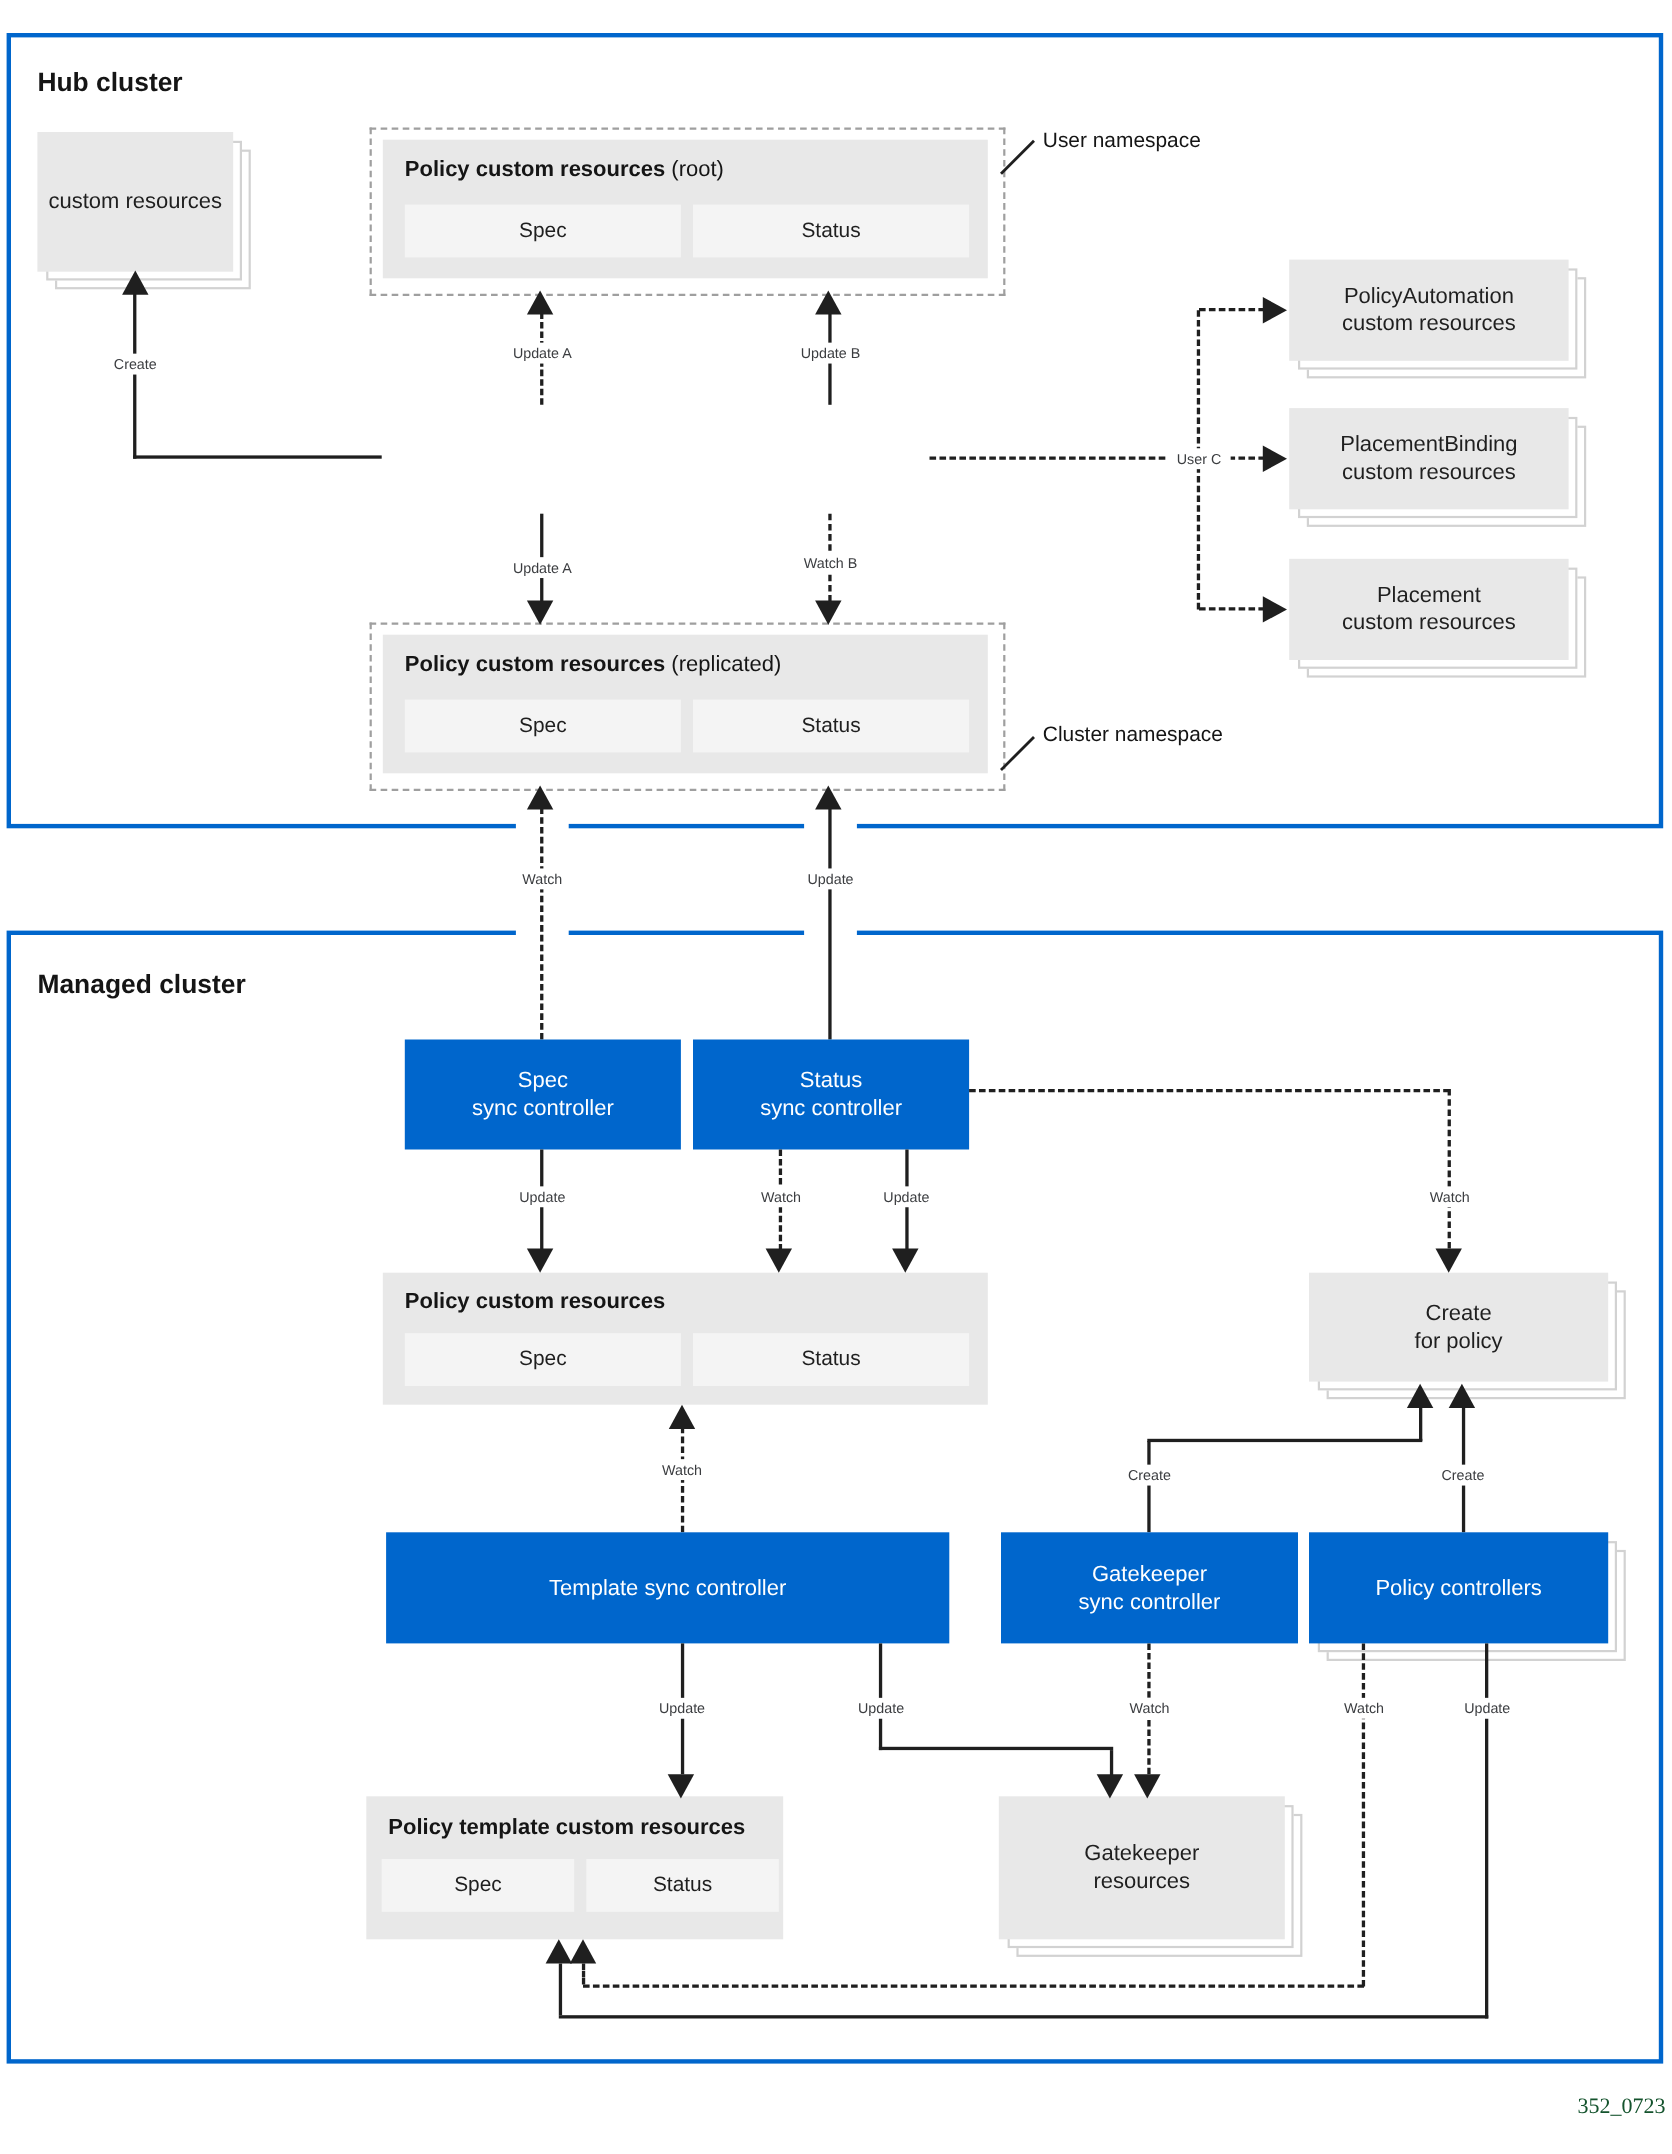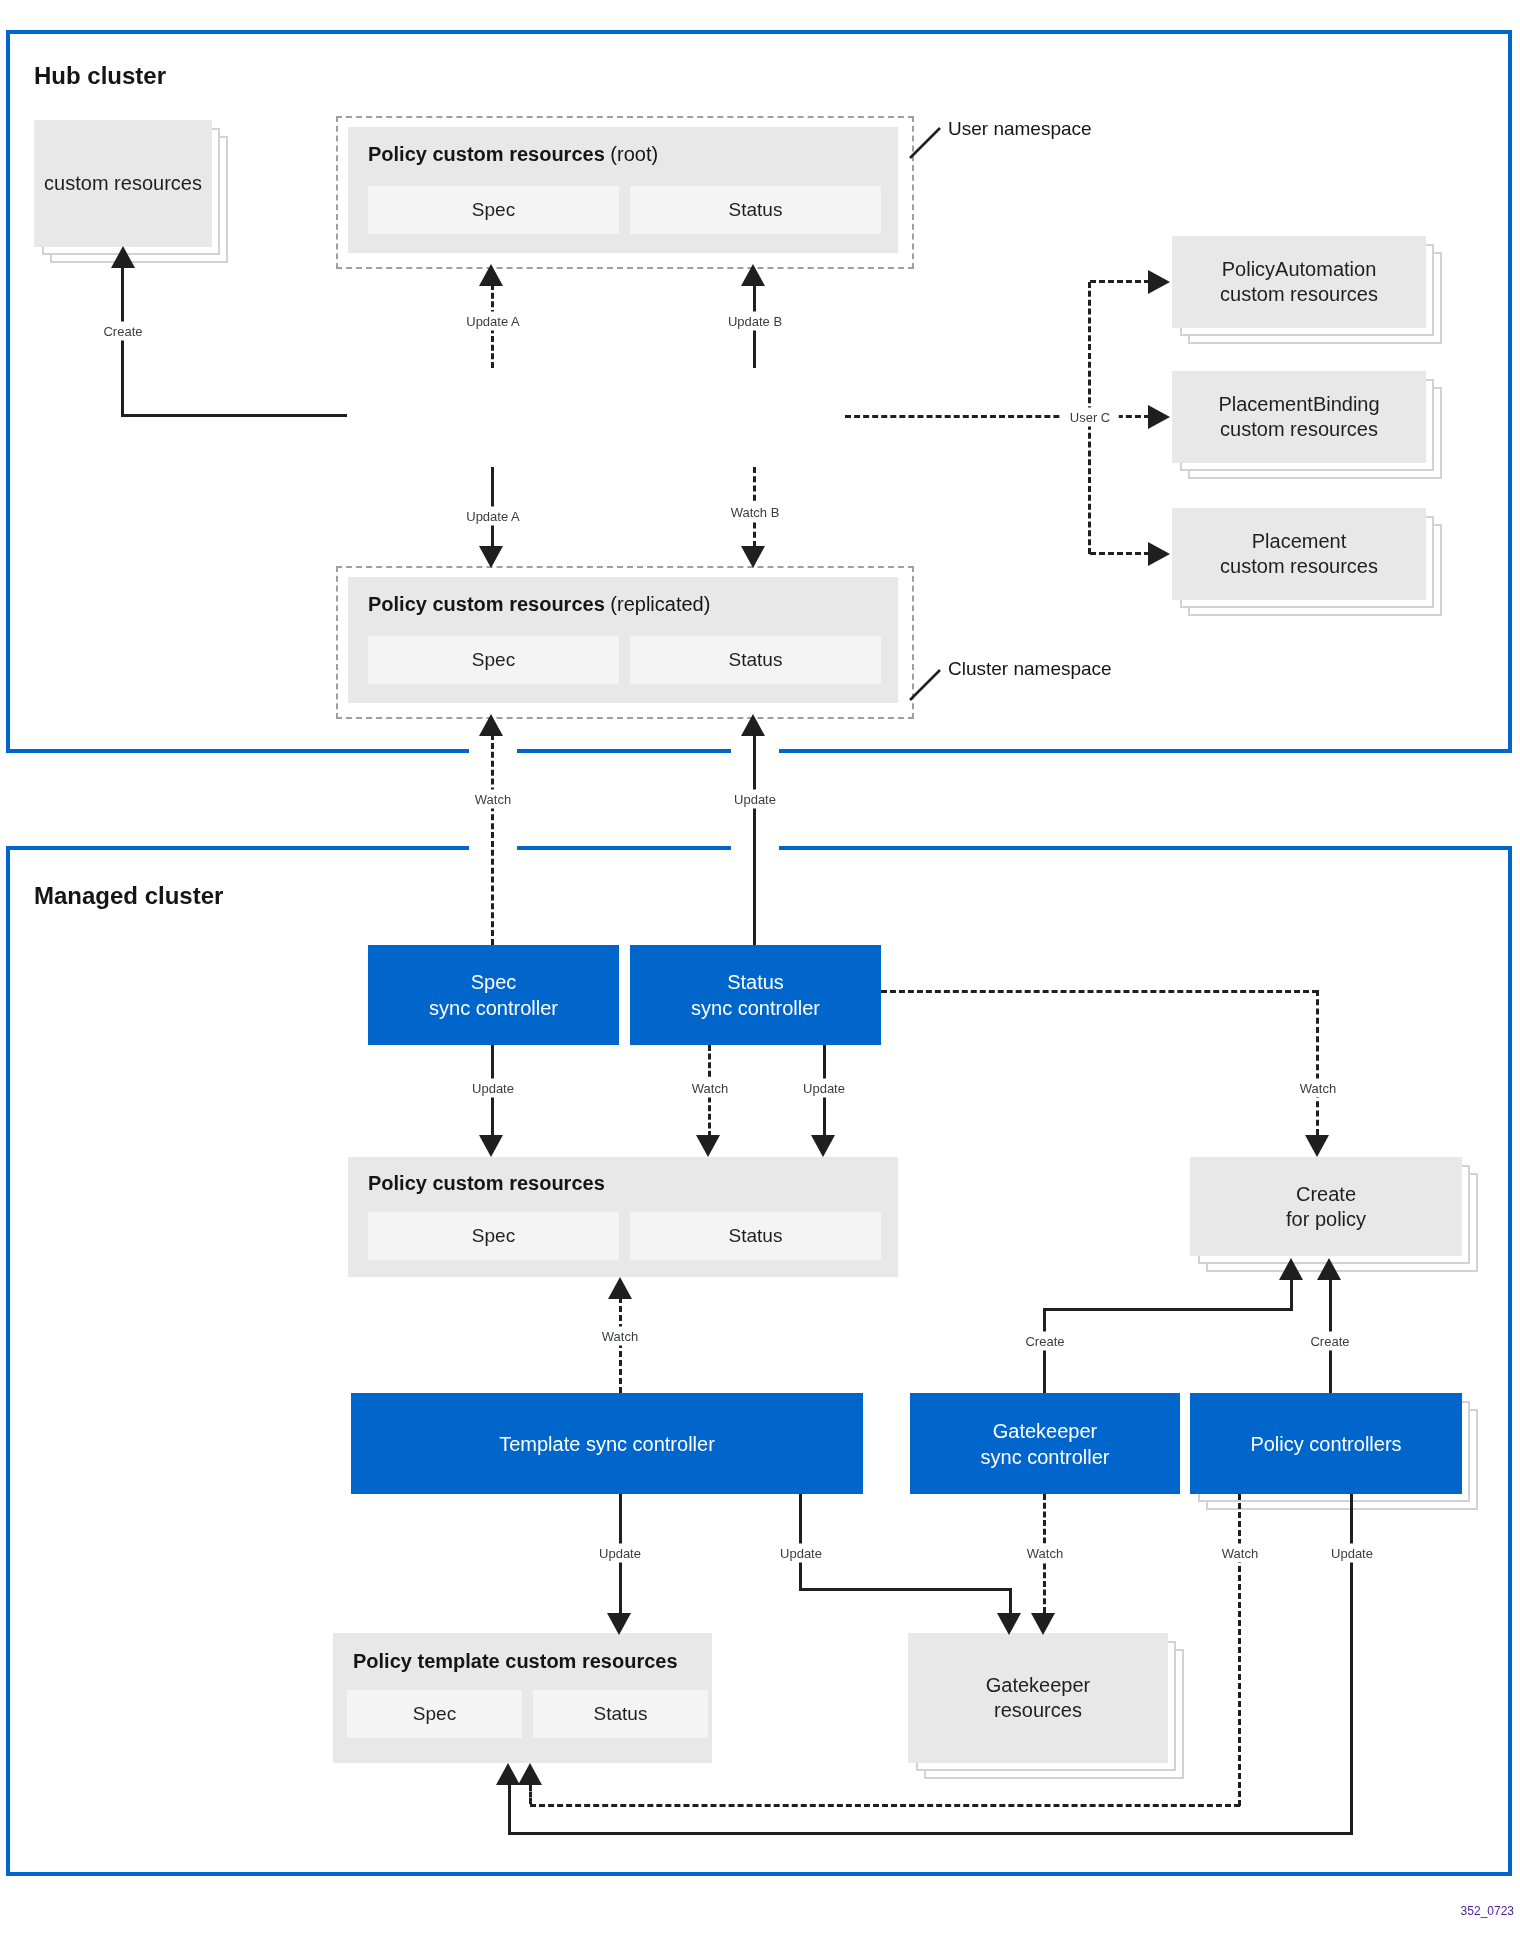--- a/index.html
+++ b/index.html
@@ -47,21 +47,21 @@
   .sheet.s2{transform:translate(16px,16px);}
   .sheet.s1{transform:translate(8px,8px);}
   .face{position:absolute;left:0;top:0;width:100%;height:100%;background:#e8e8e8;
         display:flex;align-items:center;justify-content:center;text-align:center;
         font-size:20px;line-height:25px;color:#1f1f1f;}
   .face.blue{background:#0066cc;color:#ffffff;font-size:20px;line-height:26px;}
 
   .ns-label{position:absolute;font-size:19px;color:#151515;white-space:nowrap;z-index:4;}
   #pointer-svg{position:absolute;left:0;top:0;z-index:3;}
 
-  .watermark{position:absolute;font-size:12px;color:#4c1d95;z-index:4;}
+  .watermark{position:absolute;font-size:20px;color:#14532d;z-index:4;font-family:Liberation Serif, serif;}
 </style>
 </head>
 <body>
 
 <div id="canvas">
 
   <div class="cluster" style="left:6px;top:30px;width:1506px;height:723px;"></div>
   <div class="cluster" style="left:6px;top:846px;width:1506px;height:1030px;"></div>
 
   <div class="gaprect" style="left:469px;top:745px;width:48px;height:12px;"></div>

